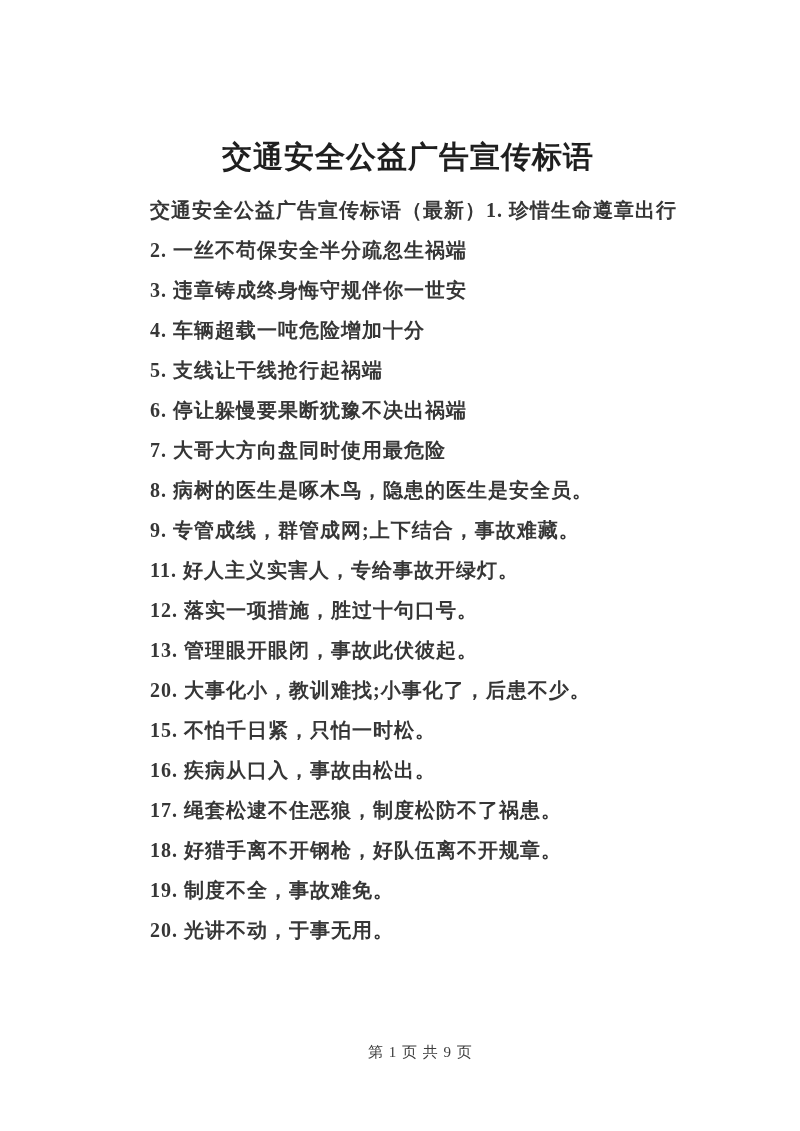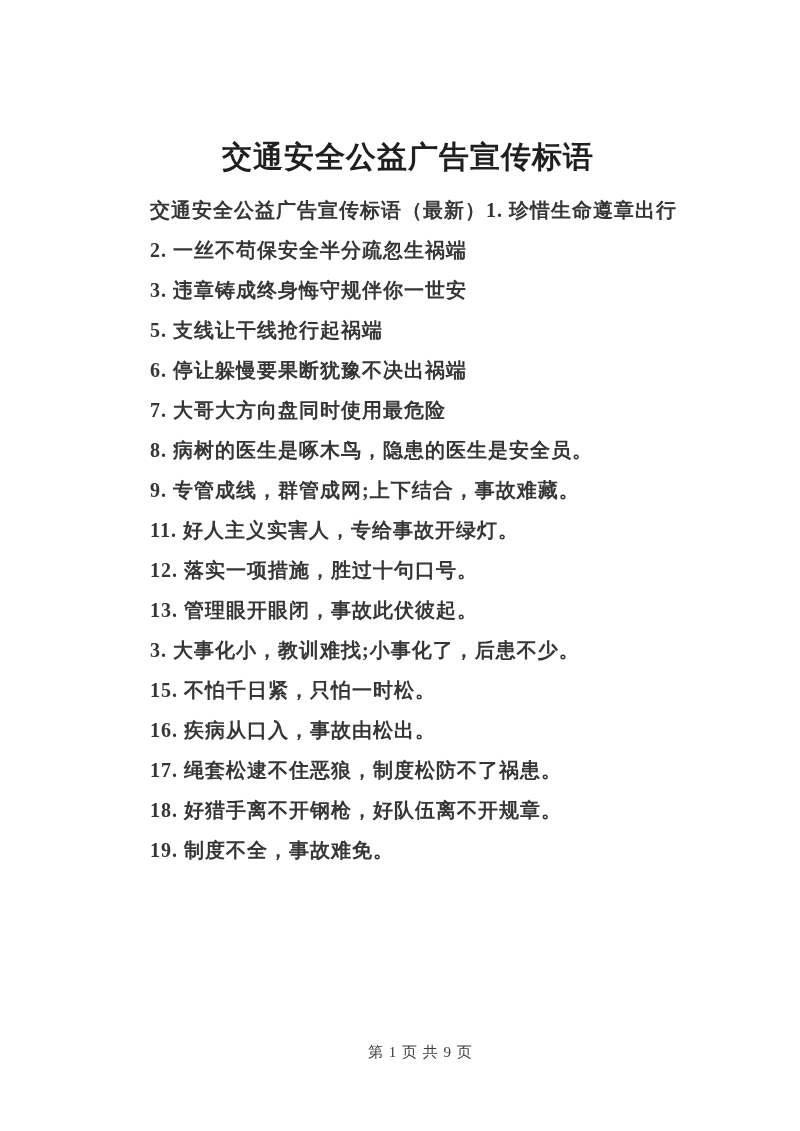--- a/index.html
+++ b/index.html
@@ -63,49 +63,51 @@
   <h1 class="doc-title">交通安全公益广告宣传标语</h1>
 
   <p class="line intro">交通安全公益广告宣传标语（最新）1. 珍惜生命遵章出行</p>
 
   <div class="slogan-list">
 
       <p class="line">2. 一丝不苟保安全半分疏忽生祸端</p>
 
       <p class="line">3. 违章铸成终身悔守规伴你一世安</p>
 
+      <p class="line">4. 车辆超载一吨危险增加十分</p>
 
       <p class="line">5. 支线让干线抢行起祸端</p>
 
       <p class="line">6. 停让躲慢要果断犹豫不决出祸端</p>
 
       <p class="line">7. 大哥大方向盘同时使用最危险</p>
 
       <p class="line">8. 病树的医生是啄木鸟，隐患的医生是安全员。</p>
 
       <p class="line">9. 专管成线，群管成网;上下结合，事故难藏。</p>
 
 
       <p class="line">11. 好人主义实害人，专给事故开绿灯。</p>
 
       <p class="line">12. 落实一项措施，胜过十句口号。</p>
 
       <p class="line">13. 管理眼开眼闭，事故此伏彼起。</p>
 
-      <p class="line">3. 大事化小，教训难找;小事化了，后患不少。</p>
+      <p class="line">20. 大事化小，教训难找;小事化了，后患不少。</p>
 
       <p class="line">15. 不怕千日紧，只怕一时松。</p>
 
       <p class="line">16. 疾病从口入，事故由松出。</p>
 
       <p class="line">17. 绳套松逮不住恶狼，制度松防不了祸患。</p>
 
       <p class="line">18. 好猎手离不开钢枪，好队伍离不开规章。</p>
 
       <p class="line">19. 制度不全，事故难免。</p>
 
+      <p class="line">20. 光讲不动，于事无用。</p>
     </div>
 
   <div class="page-footer">
     <span>第 1 页 共 9 页</span>
   </div>
 
 </div>
 
 </body></html>

